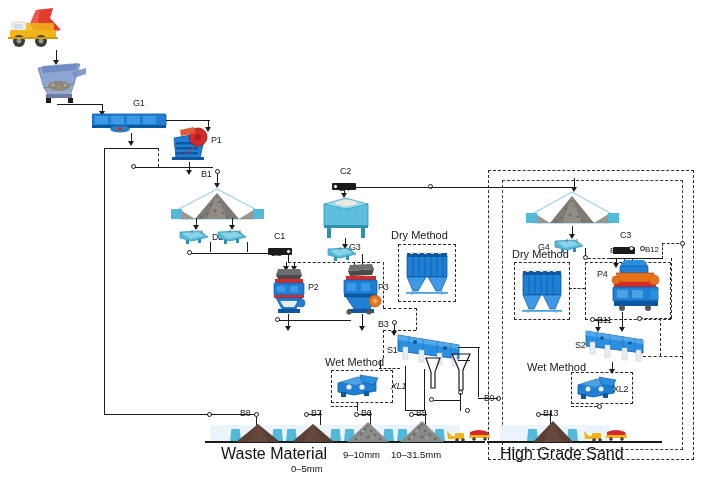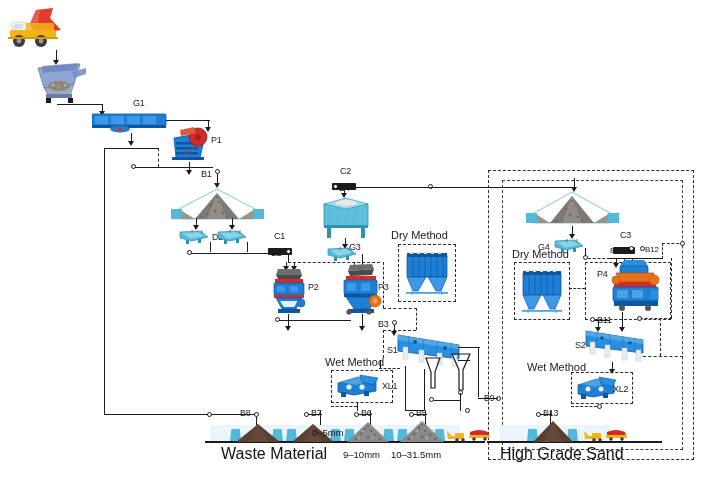--- a/index.html
+++ b/index.html
@@ -388,21 +388,21 @@
     <svg width="46" height="26" viewBox="0 0 46 26">
       <path d="M2 10 L22 4 L40 7 L40 18 L18 22 L2 19 Z" fill="#1e7fd4" stroke="#0d56a0" stroke-width="0.8"></path>
       <path d="M5 9 L22 4 L36 7 L20 12 Z" fill="#4aa3e0"></path>
       <path d="M24 2 L42 5 L38 12 L26 9 Z" fill="#2b8fe0" stroke="#0d56a0" stroke-width="0.6"></path>
       <rect x="5" y="19" width="5" height="5" fill="#0d56a0"></rect>
       <rect x="28" y="18" width="5" height="5" fill="#0d56a0"></rect>
       <circle cx="13" cy="14" r="2.6" fill="#e9eef3"></circle>
       <circle cx="26" cy="14" r="2.6" fill="#e9eef3"></circle>
     </svg>
   </div>
-  <div class="tag" style="left:382px;top:382px;">XL1</div>
+  <div class="tag" style="left:391px;top:382px;font-style:italic;">XL1</div>
   <div class="dashh" style="left:379px;top:368px;width:21px;"></div>
   <div class="ln lnv" style="left:380px;top:360px;height:9px;"></div>
   <div class="dashh" style="left:331px;top:406px;width:26px;"></div>
   <div class="ln lnv" style="left:357px;top:403px;height:8px;"></div>
 
   <div class="node" style="left:207px;top:412px;"></div>
   <div class="ln lnh" style="left:104px;top:414px;width:104px;"></div>
   <div class="ln lnh" style="left:211px;top:414px;width:44px;"></div>
   <div class="tag" style="left:240px;top:409px;">B8</div>
   <div class="node" style="left:254px;top:412px;"></div>
@@ -712,18 +712,18 @@
   <div class="mach" style="left:605px;top:427px;width:24px;height:14px;">
     <svg width="24" height="14" viewBox="0 0 24 14">
       <path d="M2 5 Q11 1 20 5 L21 9 L2 9 Z" fill="#d32b2b"></path>
       <rect x="1" y="8" width="21" height="3" rx="1" fill="#f2b417"></rect>
       <circle cx="6" cy="12" r="1.8" fill="#3b3b3b"></circle>
         <circle cx="17" cy="12" r="1.8" fill="#3b3b3b"></circle>
     </svg>
   </div>
 
   <div class="captxt big" style="left:221px;top:449px;">Waste Material</div>
-  <div class="captxt" style="left:291px;top:428px;margin-left:21px;">0–5mm</div>
+  <div class="captxt" style="left:291px;top:464px;">0–5mm</div>
   <div class="captxt" style="left:343px;top:450px;">9–10mm</div>
   <div class="captxt" style="left:391px;top:450px;">10–31.5mm</div>
   <div class="captxt big" style="left:500px;top:449px;">High Grade Sand</div>
 
 </div>
 
 </body></html>

